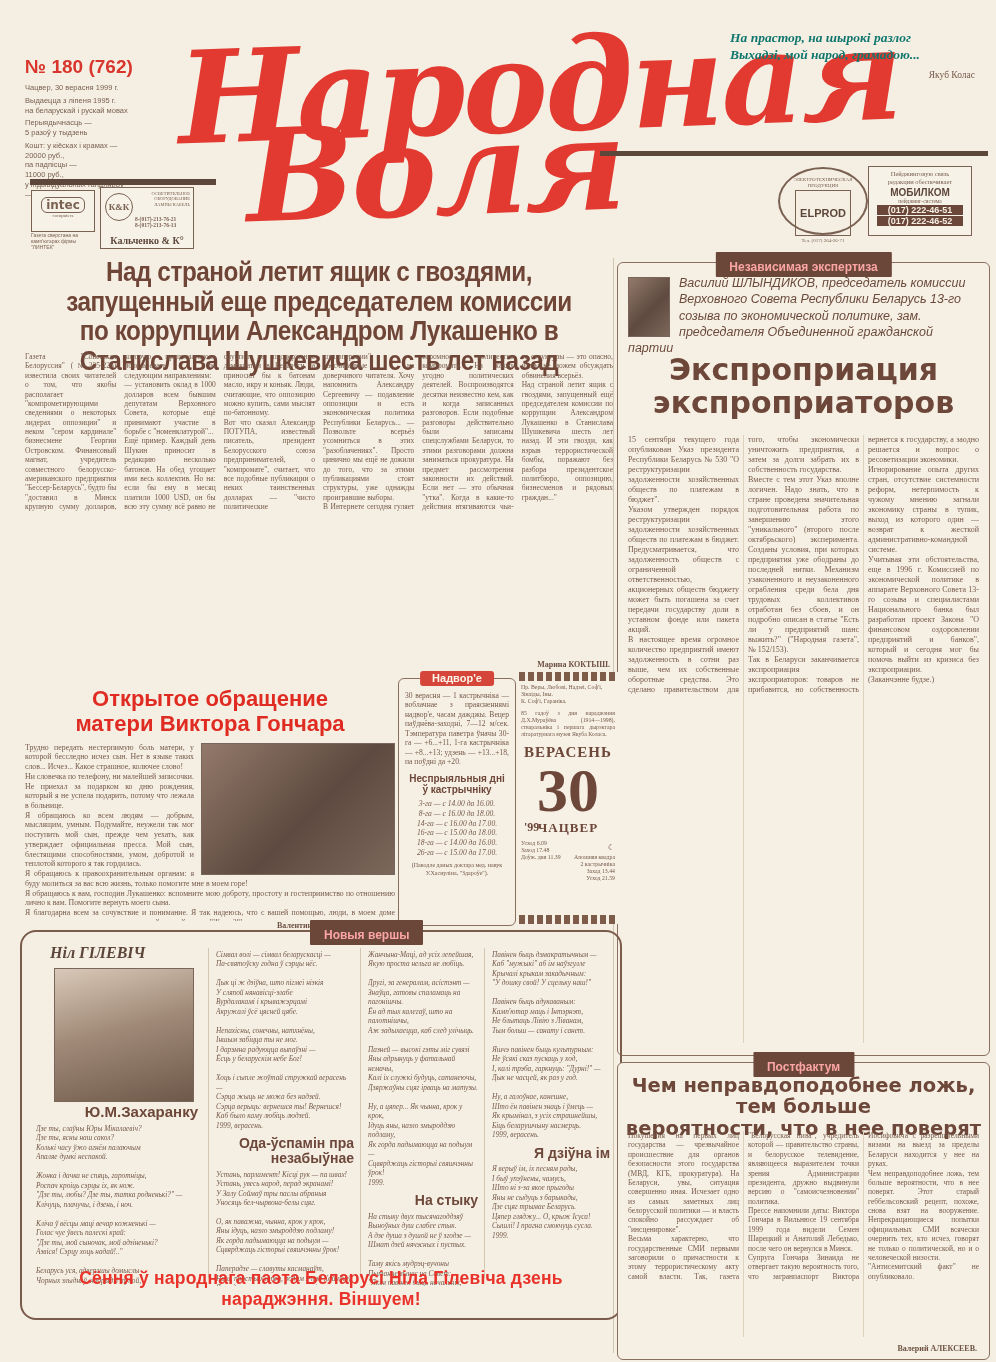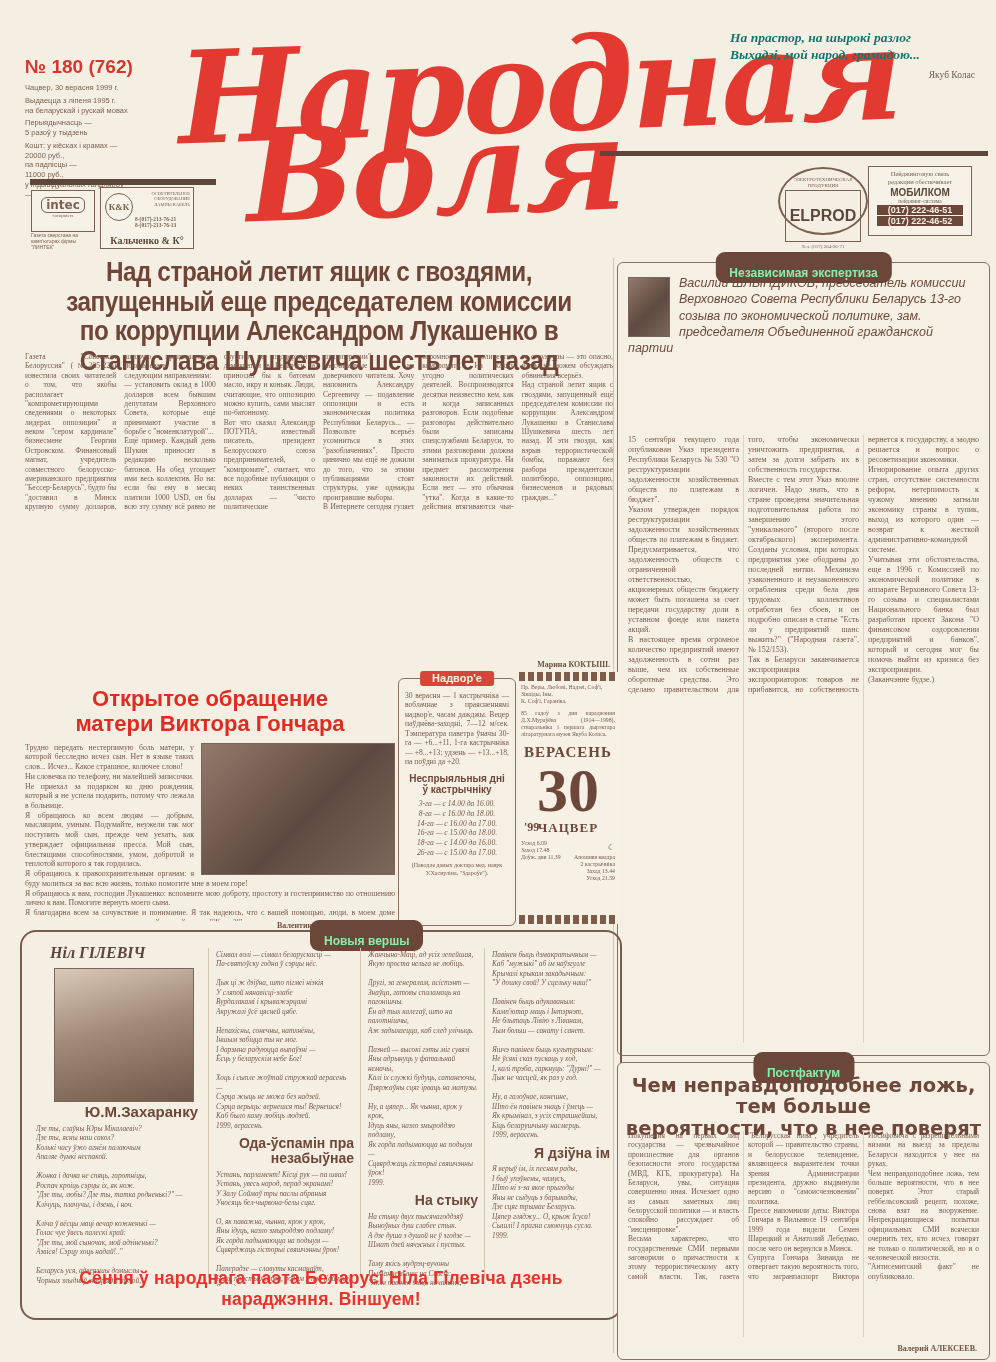--- a/index.html
+++ b/index.html
@@ -10,22 +10,22 @@
   .just{text-align:justify;}
   
   .issue{font-family:"Liberation Sans",sans-serif;font-weight:bold;font-size:19px;color:#d8362c;}
   .hsmall{font-family:"Liberation Sans",sans-serif;font-size:7.5px;line-height:1.3;color:#7a6152;}
   .masthead{font-family:"DejaVu Serif",serif;font-style:italic;font-weight:bold;color:#e23a31;
             line-height:1;letter-spacing:-3px;}
   .quote{font-style:italic;font-weight:bold;font-size:13.5px;line-height:1.25;color:#0f766e;}
   .rule{background:#5d463a;}
   .logobox{border:1.5px solid #7a6152;background:#f7f2e7;}
   
-  .tab{background:#6b473a;color:#86efac;font-family:"Liberation Sans",sans-serif;font-weight:bold;
-       font-size:12px;padding:14px 14px 3px;border-radius:9px;white-space:nowrap;}
+  .tab{background:#6b473a;color:#fca5a5;font-family:"Liberation Sans",sans-serif;font-weight:bold;
+       font-size:12px;padding:8px 14px 3px;border-radius:1px;white-space:nowrap;}
   
   .mainhead{font-family:"Liberation Sans",sans-serif;font-weight:bold;font-size:27px;line-height:1.1;
             color:#6f4537;text-align:center;letter-spacing:-0.5px;transform:scaleX(0.9);transform-origin:center top;}
   .bodytxt{font-size:7.5px;line-height:1.25;color:#75594a;}
   .cols6{column-count:6;column-gap:8px;}
   .cols3{column-count:3;column-gap:9px;column-rule:1px solid #ddd2c0;}
   .byline{font-weight:bold;font-size:8px;text-align:right;color:#6d5243;}
   .panel{border:1px solid #8a6f5f;border-radius:6px;background:#f6f0e4;}
   .bio{font-family:"Liberation Sans",sans-serif;font-style:italic;font-size:12.5px;line-height:1.3;color:#6b4a3c;}
   .bighead{font-family:"DejaVu Sans",sans-serif;font-weight:bold;color:#6d4739;text-align:center;line-height:1.1;}
@@ -87,21 +87,21 @@
   <div class="abs logobox" style="left:100px;top:187px;width:92px;height:60px;">
     <div class="abs" style="right:3px;top:3px;width:42px;font-size:4.5px;line-height:1.2;text-align:right;color:#7a6152;">ОСВЕТИТЕЛЬНОЕ ОБОРУДОВАНИЕ ЛАМПЫ КАБЕЛЬ</div>
     <div class="abs" style="left:4px;top:5px;width:26px;height:26px;border:1.5px solid #7a6152;border-radius:50%;text-align:center;font-weight:bold;font-size:9px;line-height:26px;color:#7a6152;">К&amp;К</div>
     <div class="abs pre" style="left:34px;top:28px;font-size:5.5px;font-weight:bold;color:#7a6152;">8-(017)-213-76-21
 8-(017)-213-76-13</div>
     <div class="abs" style="left:0;right:0;bottom:2px;text-align:center;font-weight:bold;font-size:10px;color:#5d463a;">Кальченко &amp; К°</div>
   </div>
 
   <div class="abs" style="left:778px;top:167px;width:86px;height:64px;border:2px double #7a6152;border-radius:50%;text-align:center;">
     <div style="font-size:5px;color:#7a6152;margin-top:8px;line-height:1.1;">ЭЛЕКТРОТЕХНИЧЕСКАЯ ПРОДУКЦИЯ</div>
-    <div style="font-family:'Liberation Sans',sans-serif;font-weight:bold;font-size:16px;border:1px solid #7a6152;display:inline-block;padding:16px 4px;margin-top:2px;color:#5d463a;">ELPROD</div>
+    <div style="font-family:'Liberation Sans',sans-serif;font-weight:bold;font-size:11px;border:1px solid #7a6152;display:inline-block;padding:16px 4px;margin-top:2px;color:#5d463a;">ELPROD</div>
     <div style="font-size:5px;color:#7a6152;margin-top:2px;">Тел. (017) 264-26-71</div>
   </div>
 
   <div class="abs logobox" style="left:868px;top:166px;width:102px;height:68px;text-align:center;">
     <div class="pre" style="font-size:6.5px;color:#7a6152;margin-top:3px;line-height:1.2;">Пейджинговую связь
 редакции обеспечивает</div>
     <div style="font-family:'Liberation Sans',sans-serif;font-weight:bold;font-size:10px;color:#5d463a;margin-top:1px;">МОБИЛКОМ</div>
     <div style="font-size:5.5px;color:#7a6152;">пейджинг-система</div>
     <div style="font-family:'Liberation Sans',sans-serif;font-weight:bold;font-size:9px;background:#6b473a;color:#f6efe3;margin:1px 8px 0;">(017) 222-46-51</div>
     <div style="font-family:'Liberation Sans',sans-serif;font-weight:bold;font-size:9px;background:#6b473a;color:#f6efe3;margin:1px 8px 0;">(017) 222-46-52</div>
@@ -120,20 +120,22 @@
   <div class="abs byline" style="left:495px;top:660px;width:115px;">Марина КОКТЫШ.</div>
 
   <div class="abs vrule" style="left:613px;top:258px;height:1095px;"></div>
 
   <div class="abs panel" style="left:617px;top:262px;width:371px;height:792px;">
     <div class="abs tab" style="left:50%;transform:translateX(-50%);top:-11px;">Независимая экспертиза</div>
     <div class="abs" style="left:10px;top:12px;right:10px;">
       <div class="photo" style="float:left;width:40px;height:58px;margin:2px 9px 2px 0;"></div>
       <div class="bio">Василий ШЛЫНДИКОВ, председатель комиссии Верховного Совета Республики Беларусь 13-го созыва по экономической политике, зам. председателя Объединенной гражданской партии</div>
     </div>
+    <div class="abs bighead pre" style="left:0;right:0;top:90px;font-size:30px;">Экспроприация
+экспроприаторов</div>
     <div class="abs bodytxt cols3 just pre" style="left:10px;right:10px;top:172px;height:608px;overflow:hidden;font-size:8px;">15 сентября текущего года опубликован Указ президента Республики Беларусь № 530 "О реструктуризации задолженности хозяйственных обществ по платежам в бюджет".
 Указом утвержден порядок реструктуризации задолженности хозяйственных обществ по платежам в бюджет. Предусматривается, что задолженность обществ с ограниченной ответственностью, акционерных обществ бюджету может быть погашена за счет передачи государству доли в уставном фонде или пакета акций.
 В настоящее время огромное количество предприятий имеют задолженность в сотни раз выше, чем их собственные оборотные средства. Это сделано правительством для того, чтобы экономически уничтожить предприятия, а затем за долги забрать их в собственность государства.
 Вместе с тем этот Указ вполне логичен. Надо знать, что в стране проведена значительная подготовительная работа по завершению этого "уникального" (второго после октябрьского) эксперимента. Созданы условия, при которых предприятия уже ободраны до последней нитки. Механизм узаконенного и неузаконенного ограбления среди бела дня трудовых коллективов отработан без сбоев, и он подробно описан в статье "Есть ли у предприятий шанс выжить?" ("Народная газета", № 152/153).
 Так в Беларуси заканчивается экспроприация экспроприаторов: товаров не прибавится, но собственность вернется к государству, а заодно решается и вопрос о ресоветизации экономики.
 Игнорирование опыта других стран, отсутствие системности реформ, нетерпимость к чужому мнению загнали экономику страны в тупик, выход из которого один — возврат к жесткой административно-командной системе.
 Учитывая эти обстоятельства, еще в 1996 г. Комиссией по экономической политике в аппарате Верховного Совета 13-го созыва и специалистами Национального банка был разработан проект Закона "О финансовом оздоровлении предприятий и банков", который и сегодня мог бы помочь выйти из кризиса без экспроприации.
 (Заканчэнне будзе.)</div>
   </div>
 

